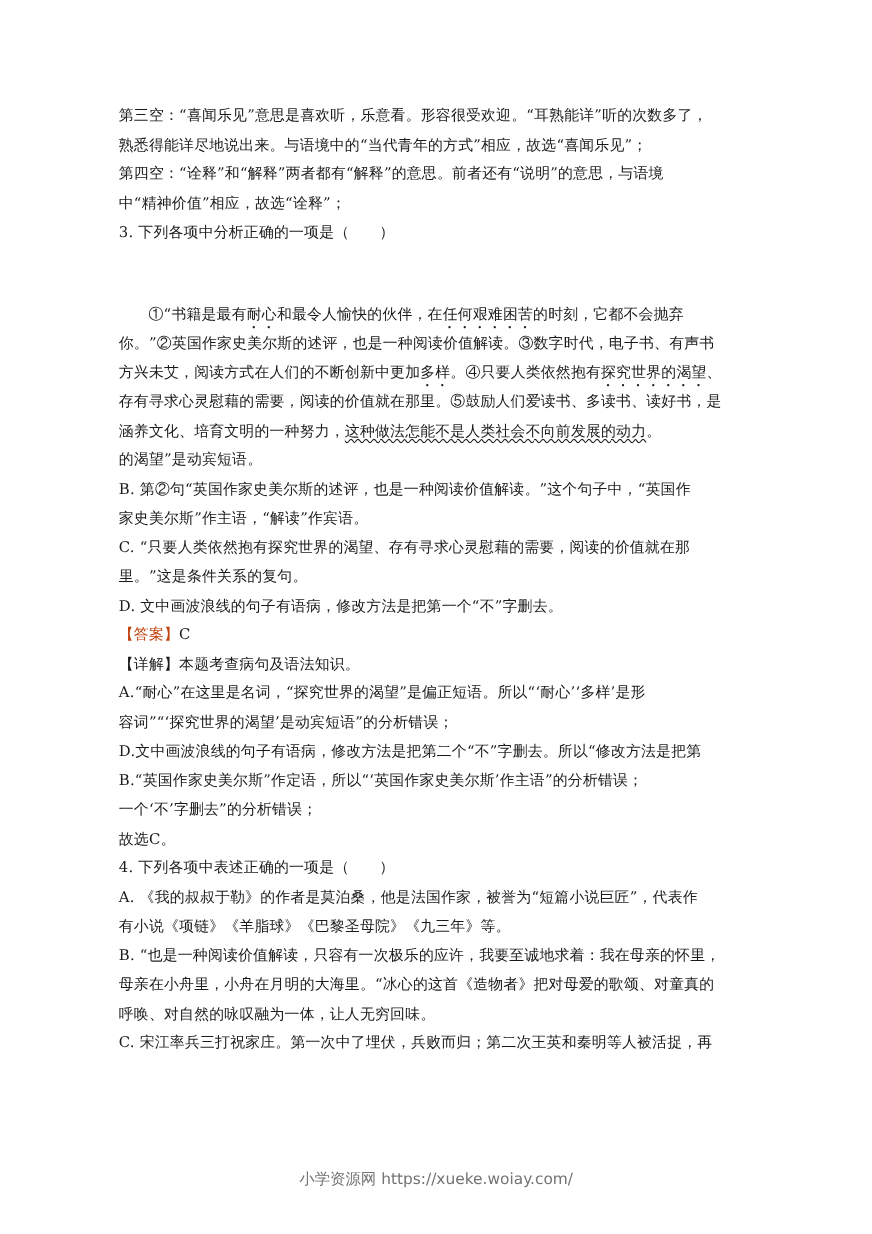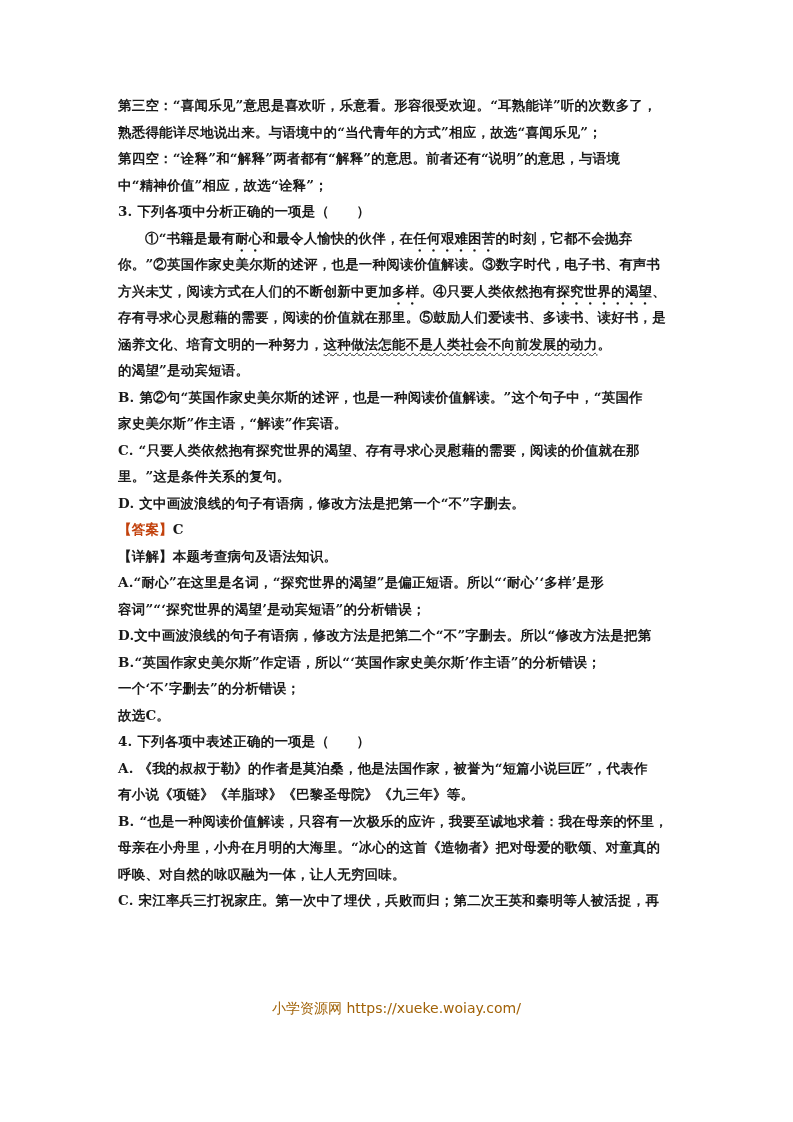--- a/index.html
+++ b/index.html
@@ -10,54 +10,53 @@
     body {
       width: 793px;
       height: 1122px;
       position: relative;
       overflow: hidden;
       font-family: "DejaVu Serif", "Liberation Serif", serif;
       color: #1a1a1a;
     }
     .page {
       position: absolute;
-      left: 118px;
+      left: 108px;
       top: 92px;
       width: 568px;
-      font-weight: bold;
     }
     .line {
       font-size: 13.5px;
       line-height: 26.5px;
       height: 26.5px;
       white-space: nowrap;
       letter-spacing: 0.2px;
     }
-    .indent { padding-left: 27px; }
+    .indent { padding-left: 27px; margin-top: 48px; }
     .label-blue { color: #c2410c; }
     .em-dot {
       text-emphasis: dot;
       -webkit-text-emphasis: dot;
       text-emphasis-position: under right;
       -webkit-text-emphasis-position: under right;
     }
     .wavy {
       text-decoration: underline wavy #222;
       text-underline-offset: 3px;
       text-decoration-thickness: 1px;
     }
     .footer {
       position: absolute;
       left: 0;
       width: 793px;
-      top: 1000px;
+      top: 1063px;
       text-align: center;
       font-family: "DejaVu Sans", "Liberation Sans", sans-serif;
       font-size: 14px;
-      color: #a16207;
+      color: #737373;
     }
   </style>
 </head>
 <body>
 
 <div class="page">
 
   <div>
     <div class="line">第三空：“喜闻乐见”意思是喜欢听，乐意看。形容很受欢迎。“耳熟能详”听的次数多了，</div>
     <div class="line">熟悉得能详尽地说出来。与语境中的“当代青年的方式”相应，故选“喜闻乐见”；</div>

